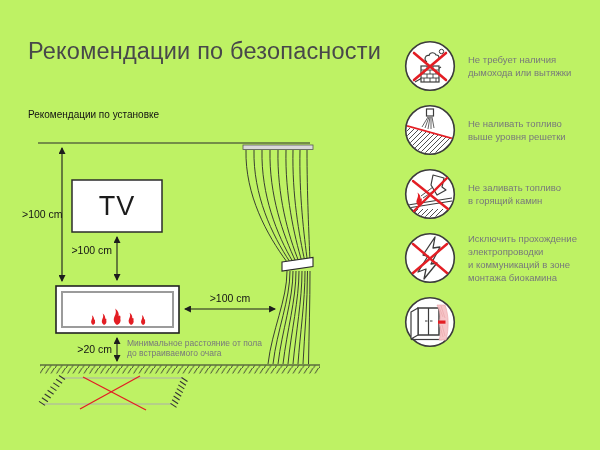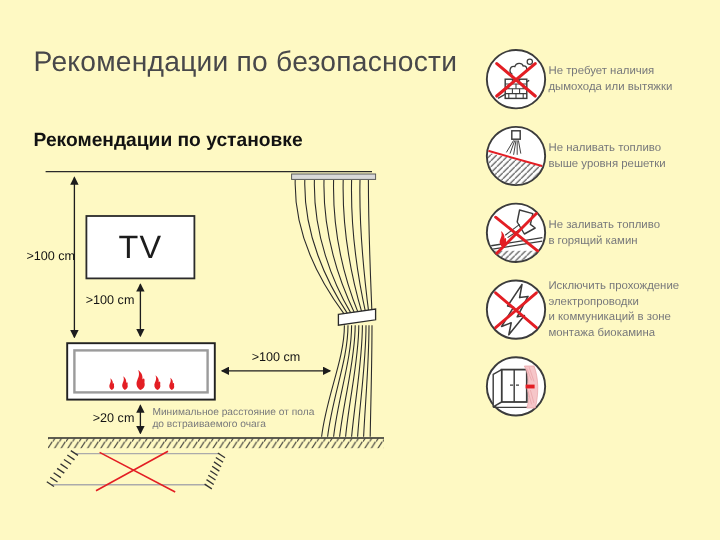--- a/index.html
+++ b/index.html
@@ -1,27 +1,27 @@
 <!DOCTYPE html>
 <html><head>
 <meta charset="utf-8">
 <style>
   html,body{margin:0;padding:0;}
   body{width:600px;height:450px;background:#fff;font-family:"Liberation Sans",sans-serif;overflow:hidden;}
-  .page{position:relative;width:600px;height:450px;background:#fef9c3;}
+  .page{position:relative;width:600px;height:450px;background:#bef264;}
   .title{position:absolute;left:28px;top:38px;font-size:23.5px;font-weight:400;color:#48484a;letter-spacing:.2px;}
-  .subtitle{position:absolute;left:28px;top:109px;font-size:16px;font-weight:700;color:#121212;}
+  .subtitle{position:absolute;left:28px;top:109px;font-size:10px;font-weight:400;color:#121212;}
   .diagram-svg{position:absolute;left:0;top:0;}
   .dim{position:absolute;font-size:10.5px;font-weight:400;color:#141414;white-space:nowrap;}
   .dim.right{text-align:right;}
   .dim.center{text-align:center;}
   .note{position:absolute;font-size:8.5px;line-height:10px;color:#77787b;white-space:pre-line;}
   .tv-text{position:absolute;left:72px;top:180px;width:90px;height:52px;display:flex;align-items:center;justify-content:center;font-size:27px;font-weight:400;color:#1c1c1c;letter-spacing:1px;}
   .safety{position:absolute;left:404px;top:40px;width:190px;}
-  .safety-item{display:flex;align-items:center;gap:1px;margin-bottom:12px;height:52px;}
+  .safety-item{display:flex;align-items:center;gap:12px;margin-bottom:12px;height:52px;}
   .safety-item svg{flex:0 0 52px;}
   .safety-text{font-size:9.5px;line-height:13px;color:#77787b;white-space:pre-line;}
 </style>
 </head>
 <body>
 
 <div class="page">
 
   <div class="title">Рекомендации по безопасности</div>
   <div class="subtitle">Рекомендации по установке</div>

